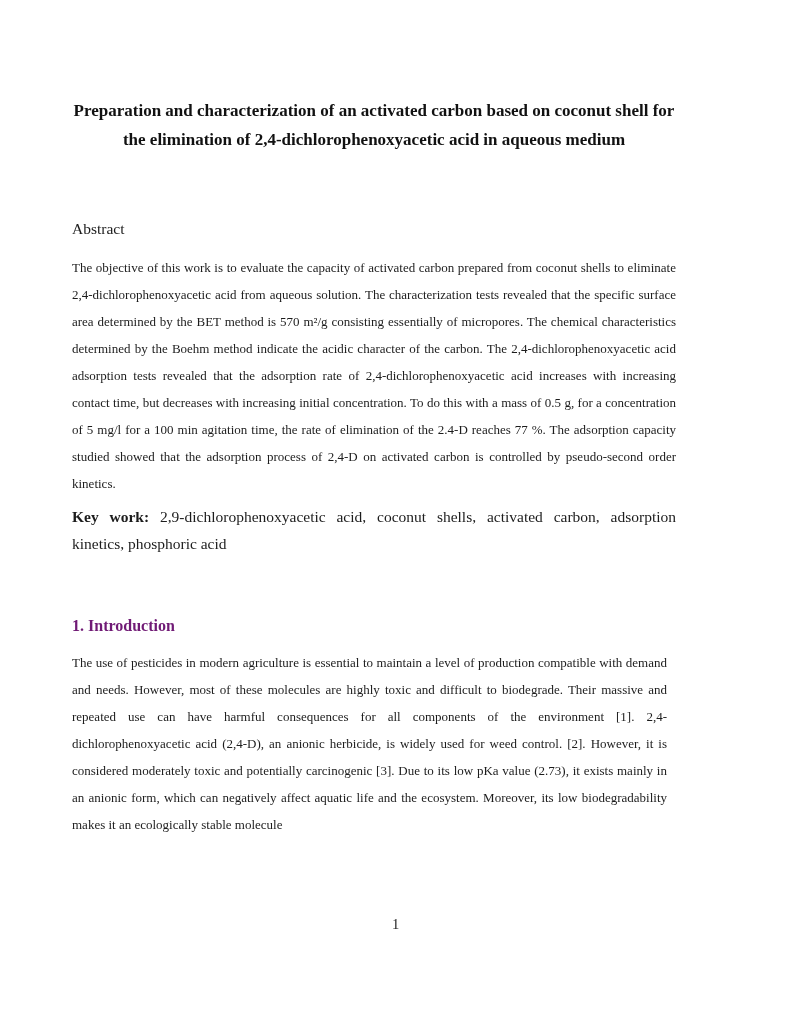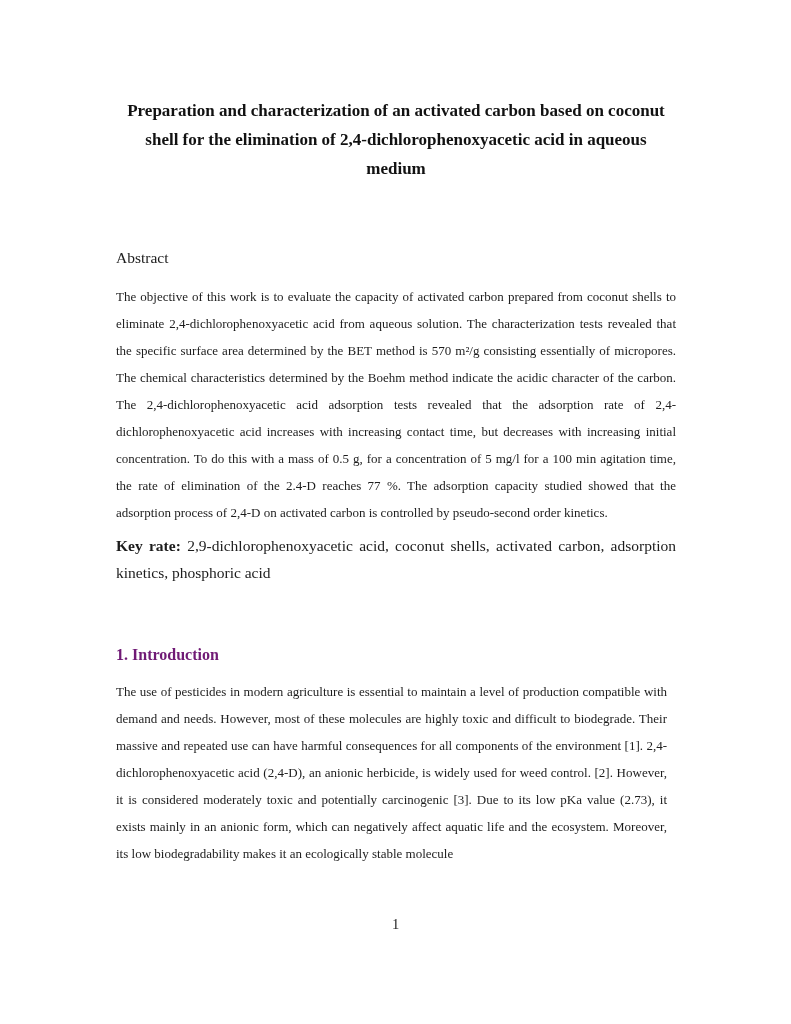--- a/index.html
+++ b/index.html
@@ -12,21 +12,21 @@
       height: 1024px;
       overflow: hidden;
       font-family: "Liberation Serif", "DejaVu Serif", serif;
       color: #1c1c1c;
     }
     .page {
       position: relative;
       width: 791px;
       height: 1024px;
       box-sizing: border-box;
-      padding: 96px 115px 0 116px;
+      padding: 96px 115px 0 72px;
       background: #ffffff;
     }
     .paper-title {
       margin: 0;
       font-size: 17px;
       font-weight: bold;
       text-align: center;
       line-height: 29px;
       color: #111111;
     }
@@ -76,21 +76,21 @@
 <body>
 
 <div class="page">
 
   <h1 class="paper-title">Preparation and characterization of an activated carbon based on coconut shell for the elimination of 2,4-dichlorophenoxyacetic acid in aqueous medium</h1>
 
   <div class="abstract-heading">Abstract</div>
 
   <p class="para">The objective of this work is to evaluate the capacity of activated carbon prepared from coconut shells to eliminate 2,4-dichlorophenoxyacetic acid from aqueous solution. The characterization tests revealed that the specific surface area determined by the BET method is 570 m²/g consisting essentially of micropores. The chemical characteristics determined by the Boehm method indicate the acidic character of the carbon. The 2,4-dichlorophenoxyacetic acid adsorption tests revealed that the adsorption rate of 2,4-dichlorophenoxyacetic acid increases with increasing contact time, but decreases with increasing initial concentration. To do this with a mass of 0.5 g, for a concentration of 5 mg/l for a 100 min agitation time, the rate of elimination of the 2.4-D reaches 77 %. The adsorption capacity studied showed that the adsorption process of 2,4-D on activated carbon is controlled by pseudo-second order kinetics.</p>
 
-  <p class="keywords-para"><span class="keywords-label">Key rate:</span><span> 2,9-dichlorophenoxyacetic acid, coconut shells, activated carbon, adsorption kinetics, phosphoric acid</span></p>
+  <p class="keywords-para"><span class="keywords-label">Key work:</span><span> 2,9-dichlorophenoxyacetic acid, coconut shells, activated carbon, adsorption kinetics, phosphoric acid</span></p>
 
   <div class="section-heading">1. Introduction</div>
 
   <p class="para intro-para">The use of pesticides in modern agriculture is essential to maintain a level of production compatible with demand and needs. However, most of these molecules are highly toxic and difficult to biodegrade. Their massive and repeated use can have harmful consequences for all components of the environment [1]. 2,4-dichlorophenoxyacetic acid (2,4-D), an anionic herbicide, is widely used for weed control. [2]. However, it is considered moderately toxic and potentially carcinogenic [3]. Due to its low pKa value (2.73), it exists mainly in an anionic form, which can negatively affect aquatic life and the ecosystem. Moreover, its low biodegradability makes it an ecologically stable molecule</p>
 
   <div class="page-number">1</div>
 
 </div>
 
 </body></html>

